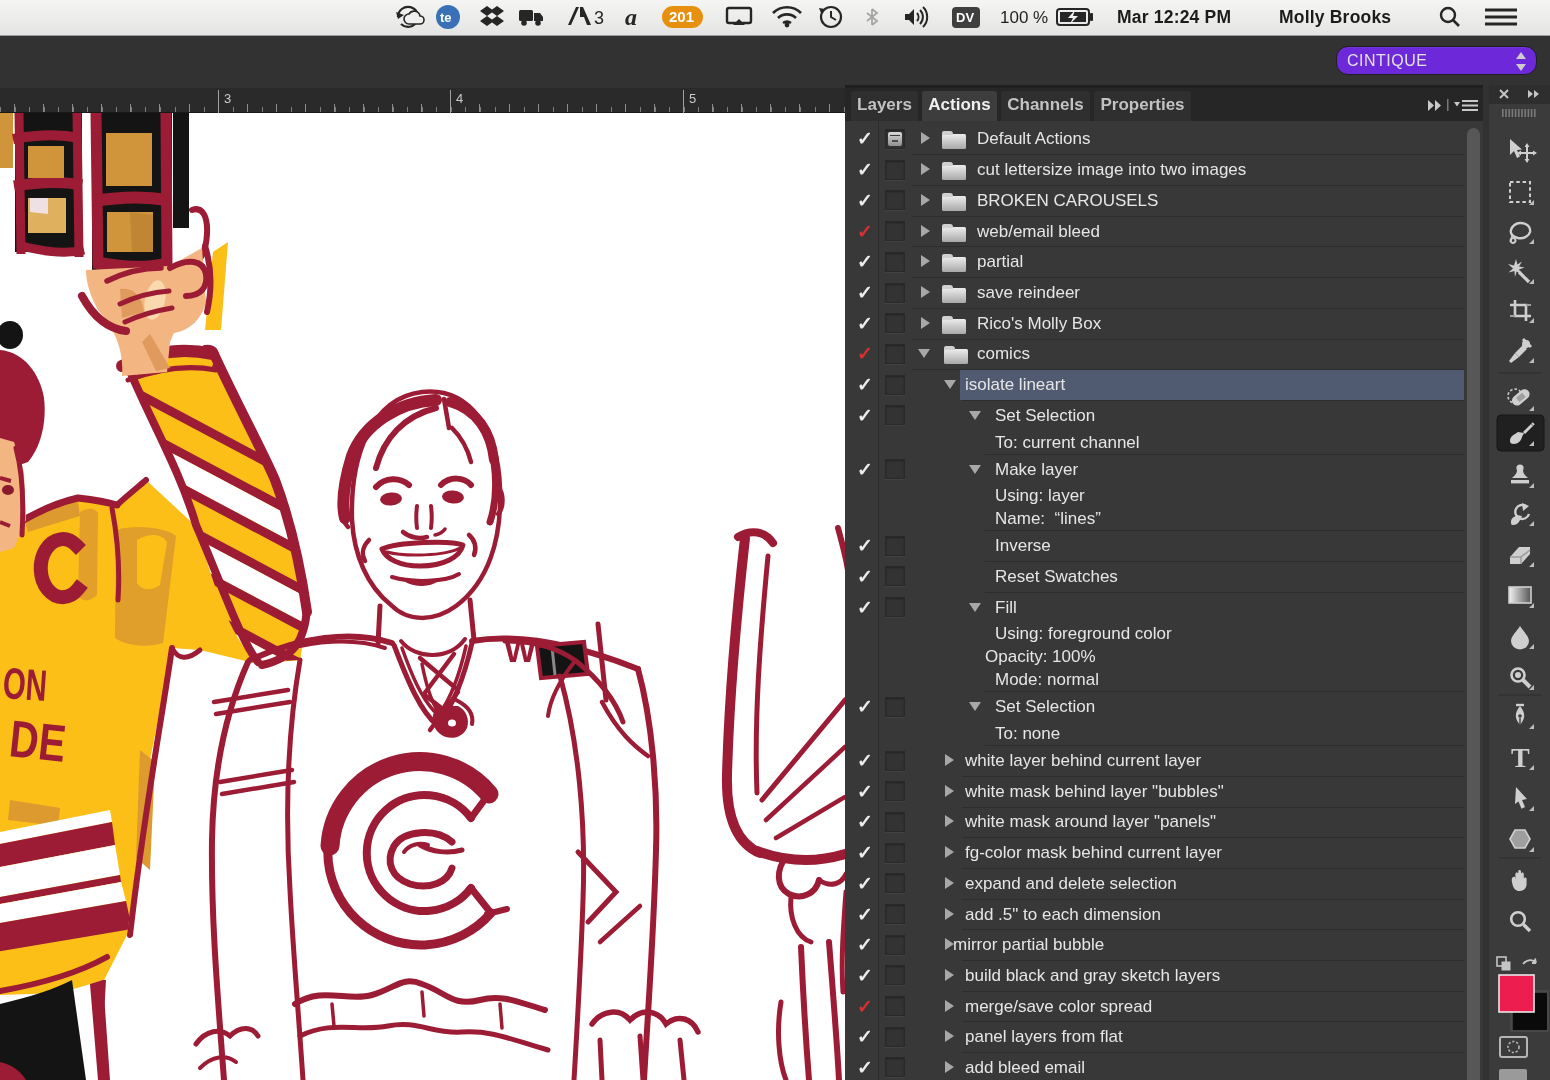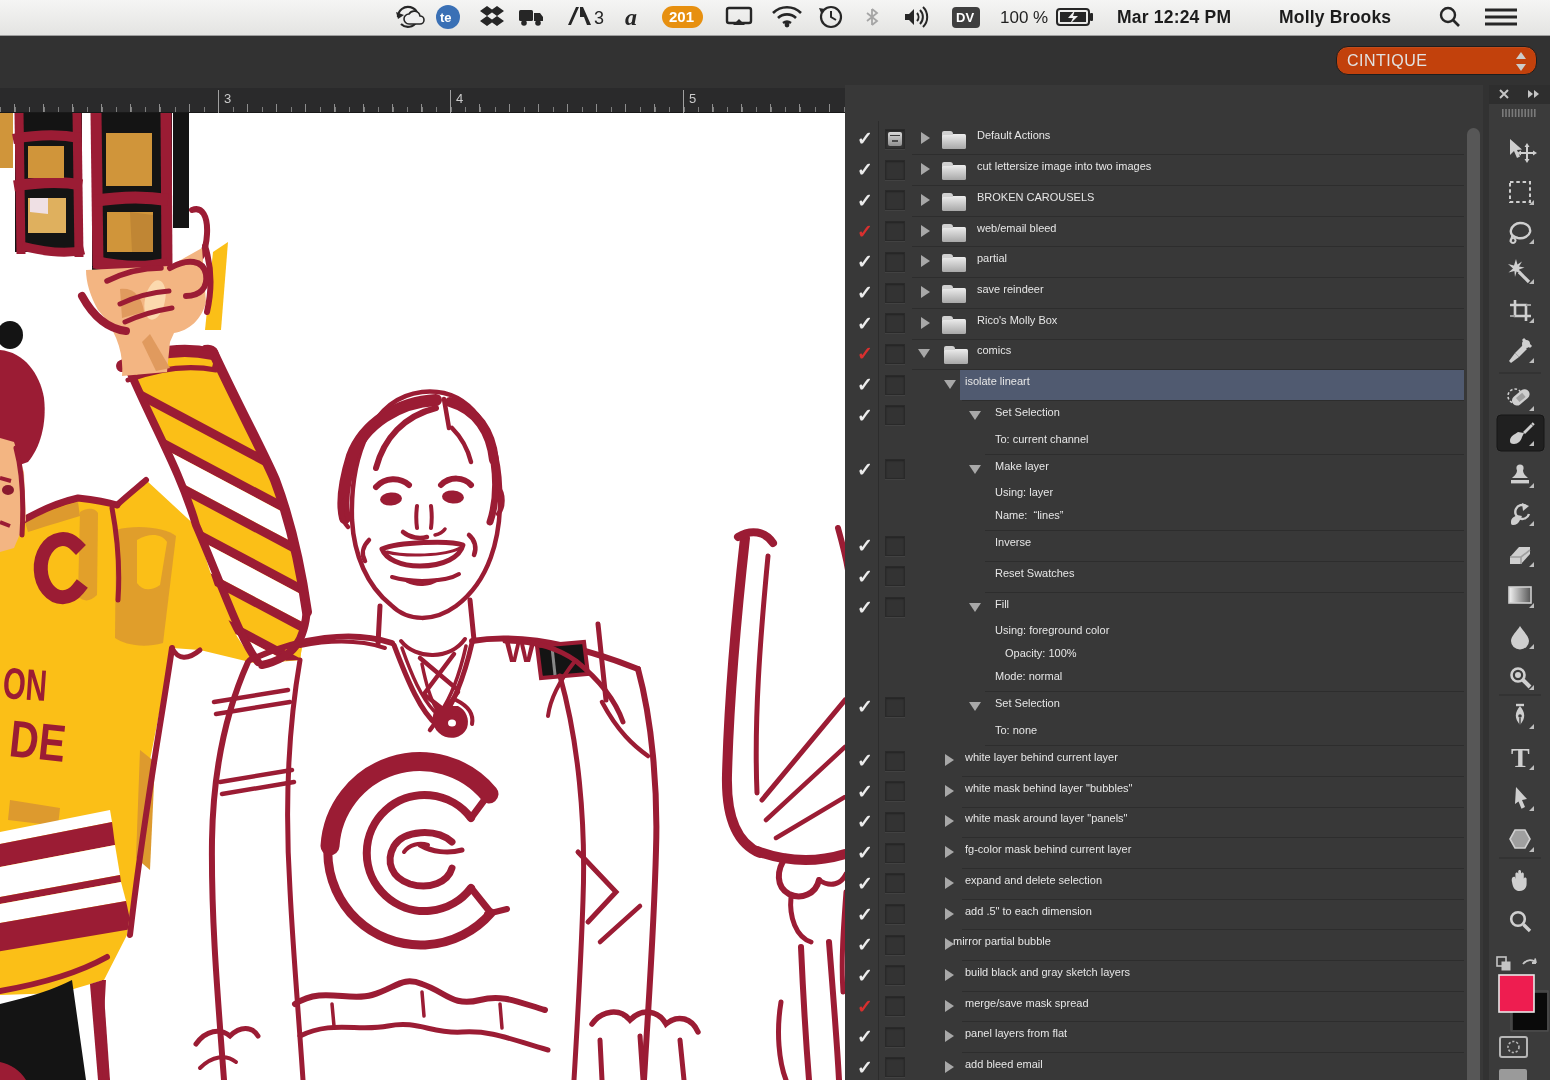--- a/index.html
+++ b/index.html
@@ -7,21 +7,21 @@
     font-family:"Liberation Sans", sans-serif; }
   #root { position:relative; width:1550px; height:1080px; }
 
   
   #menubar { position:absolute; left:0; top:0; width:1550px; height:36px;
     background:linear-gradient(#f5f5f4,#e4e4e2); border-bottom:1px solid #9e9e9e; }
 
   
   #optbar { position:absolute; left:0; top:37px; width:1550px; height:51px; background:#323232; }
   #workspace { position:absolute; left:1336px; top:46px; width:201px; height:29px;
-    background:#c2410c; border:1px solid #1e1e1e; border-radius:12px;
+    background:#6d28d9; border:1px solid #1e1e1e; border-radius:12px;
     box-shadow:inset 0 1px 0 rgba(255,255,255,0.06); }
   #workspace .wtx { position:absolute; left:10px; top:5px; font-size:16px; color:#e2e2e2; letter-spacing:0.5px; }
 
   
   #ruler { position:absolute; left:0; top:88px; width:845px; height:25px; background:#2a2a2b;
     border-bottom:1px solid #191919;
     background-image:
       repeating-linear-gradient(to right, #8d8d8d 0 1px, transparent 1px 29.09px),
       repeating-linear-gradient(to right, #7c7c7c 0 1px, transparent 1px 14.545px);
     background-size:100% 8px, 100% 5px;
@@ -46,21 +46,21 @@
   .cbox { position:absolute; left:40px; width:20px; height:20px; background:#333333;
     border:1px solid #292929; box-shadow:inset 0 1px 2px rgba(0,0,0,0.35), 0 1px 0 rgba(255,255,255,0.05); }
   .vline { position:absolute; left:33px; top:0; width:1px; height:959px; background:#2c2c2c; }
   .tri { position:absolute; width:0; height:0; }
   .tri.r { border-left:9px solid #a8a8a8; border-top:6px solid transparent; border-bottom:6px solid transparent; }
   .tri.d { border-top:9px solid #a8a8a8; border-left:6px solid transparent; border-right:6px solid transparent; }
   .folder { position:absolute; width:24px; height:15px; margin-top:3px; background:linear-gradient(#ededed,#a8a8a8);
     border-radius:1.5px; }
   .folder:before { content:''; position:absolute; top:-3px; left:0; width:11px; height:4px;
     background:#d0d0d0; border-radius:2px 3px 0 0; }
-  .rtx { position:absolute; font-size:11px; color:#e6e6e6; white-space:pre; }
+  .rtx { position:absolute; font-size:17px; color:#e6e6e6; white-space:pre; }
   #selrow { position:absolute; left:115px; top:248.2px; width:504px; height:30.7px; background:#505a70; }
   #scrollthumb { position:absolute; left:622px; top:43px; width:13px; height:952px;
     background:#575757; border-radius:7px 7px 0 0; }
 
   
   #toolbar { position:absolute; left:1489px; top:85px; width:61px; height:995px; background:#3b3b3b; }
 </style>
 </head>
 <body>
 <div id="root">
@@ -323,20 +323,32 @@
 <path d="M819,880 C831,888 841,884 846,874" stroke="#9b1c34" fill="none" stroke-linecap="round" stroke-width="5"></path>
 <path d="M791,897 C789,917 796,937 811,942" stroke="#9b1c34" fill="none" stroke-linecap="round" stroke-width="5"></path>
 <path d="M801,947 C803,992 806,1042 809,1080" stroke="#9b1c34" fill="none" stroke-linecap="round" stroke-width="6"></path>
 <path d="M829,942 C833,992 837,1042 839,1080" stroke="#9b1c34" fill="none" stroke-linecap="round" stroke-width="6"></path>
 <path d="M846,892 C843,932 841,962 843,992" stroke="#9b1c34" fill="none" stroke-linecap="round" stroke-width="5"></path>
 <path d="M781,1002 C776,1032 779,1062 786,1080" stroke="#9b1c34" fill="none" stroke-linecap="round" stroke-width="5"></path>
 </svg>
 </div>
 
   <div id="panel">
+    <div id="tabbar">
+      <div class="tab" style="left:6px; width:67px;">Layers</div>
+      <div class="tab active" style="left:77px; width:75px;">Actions</div>
+      <div class="tab" style="left:156px; width:89px;">Channels</div>
+      <div class="tab" style="left:249px; width:97px;">Properties</div>
+      <svg width="70" height="36" viewBox="0 0 70 36" style="position:absolute;left:576px;top:0">
+          <path d="M7,12 L13,17.5 L7,23 Z M14,12 L20,17.5 L14,23 Z" fill="#c9c9c9"></path>
+          <rect x="26" y="11" width="1.5" height="12" fill="#777"></rect>
+          <path d="M33,14 L39,14 L36,18.5 Z" fill="#c9c9c9"></path>
+          <path d="M41,13 H57 M41,17.5 H57 M41,22 H57" stroke="#c9c9c9" stroke-width="2.2"></path>
+        </svg>
+    </div>
     <div id="rows">
       <div id="selrow"></div>
       <div class="vline"></div>
       <div class="chk" style="top:6.4px">✓</div>
       <div class="cbox" style="top:7.9px"></div>
       <div style="position:absolute;left:43px;top:10.9px;width:14px;height:14px;background:linear-gradient(#d8d8d8,#8f8f8f);border-radius:2px"></div>
       <div style="position:absolute;left:45px;top:13.9px;width:10px;height:1.5px;background:#3a3a3a"></div>
       <div style="position:absolute;left:47px;top:18.9px;width:6px;height:2px;background:#4a4a4a"></div>
       <div class="tri r" style="left:76px;top:11.4px"></div>
       <div class="folder" style="left:97px;top:10.4px"></div>
@@ -408,21 +420,21 @@
       <div class="sep" style="left:140px;top:440.0px;width:479px"></div>
       <div class="chk" style="top:443.9px">✓</div>
       <div class="cbox" style="top:445.4px"></div>
       <div class="rtx" style="left:150px;top:445.9px">Reset Swatches</div>
       <div class="sep" style="left:140px;top:470.7px;width:479px"></div>
       <div class="chk" style="top:474.6px">✓</div>
       <div class="cbox" style="top:476.1px"></div>
       <div class="tri d" style="left:124px;top:481.6px"></div>
       <div class="rtx" style="left:150px;top:476.6px">Fill</div>
       <div class="rtx" style="left:150px;top:503.4px">Using: foreground color</div>
-      <div class="rtx" style="left:160px;top:526.4px">Opacity: 100%</div>
+      <div class="rtx" style="left:140px;top:526.4px">Opacity: 100%</div>
       <div class="rtx" style="left:150px;top:549.4px">Mode: normal</div>
       <div class="sep" style="left:140px;top:570.4px;width:479px"></div>
       <div class="chk" style="top:574.2px">✓</div>
       <div class="cbox" style="top:575.8px"></div>
       <div class="tri d" style="left:124px;top:581.2px"></div>
       <div class="rtx" style="left:150px;top:576.2px">Set Selection</div>
       <div class="rtx" style="left:150px;top:603.1px">To: none</div>
       <div class="sep" style="left:140px;top:624.1px;width:479px"></div>
       <div class="chk" style="top:628.0px">✓</div>
       <div class="cbox" style="top:629.5px"></div>
@@ -460,21 +472,21 @@
       <div class="rtx" style="left:108px;top:814.1px">mirror partial bubble</div>
       <div class="sep" style="left:117px;top:839.0px;width:502px"></div>
       <div class="chk" style="top:842.9px">✓</div>
       <div class="cbox" style="top:844.4px"></div>
       <div class="tri r" style="left:100px;top:847.9px"></div>
       <div class="rtx" style="left:120px;top:844.9px">build black and gray sketch layers</div>
       <div class="sep" style="left:117px;top:869.7px;width:502px"></div>
       <div class="chk red" style="top:873.6px">✓</div>
       <div class="cbox" style="top:875.1px"></div>
       <div class="tri r" style="left:100px;top:878.6px"></div>
-      <div class="rtx" style="left:120px;top:875.6px">merge/save mask spread</div>
+      <div class="rtx" style="left:120px;top:875.6px">merge/save color spread</div>
       <div class="sep" style="left:117px;top:900.4px;width:502px"></div>
       <div class="chk" style="top:904.2px">✓</div>
       <div class="cbox" style="top:905.8px"></div>
       <div class="tri r" style="left:100px;top:909.2px"></div>
       <div class="rtx" style="left:120px;top:906.2px">panel layers from flat</div>
       <div class="sep" style="left:117px;top:931.1px;width:502px"></div>
       <div class="chk" style="top:934.9px">✓</div>
       <div class="cbox" style="top:936.4px"></div>
       <div class="tri r" style="left:100px;top:939.9px"></div>
       <div class="rtx" style="left:120px;top:936.9px">add bleed email</div>

